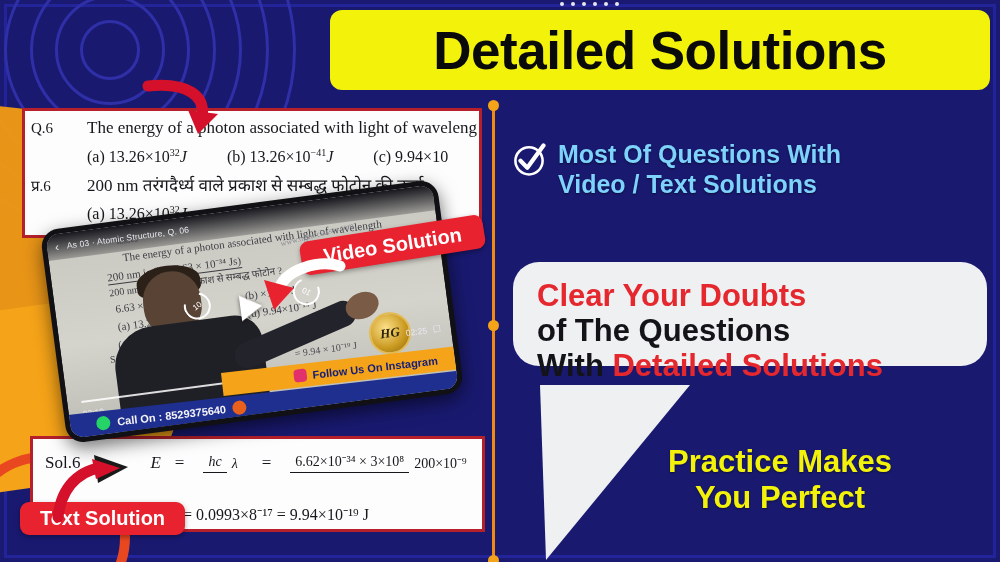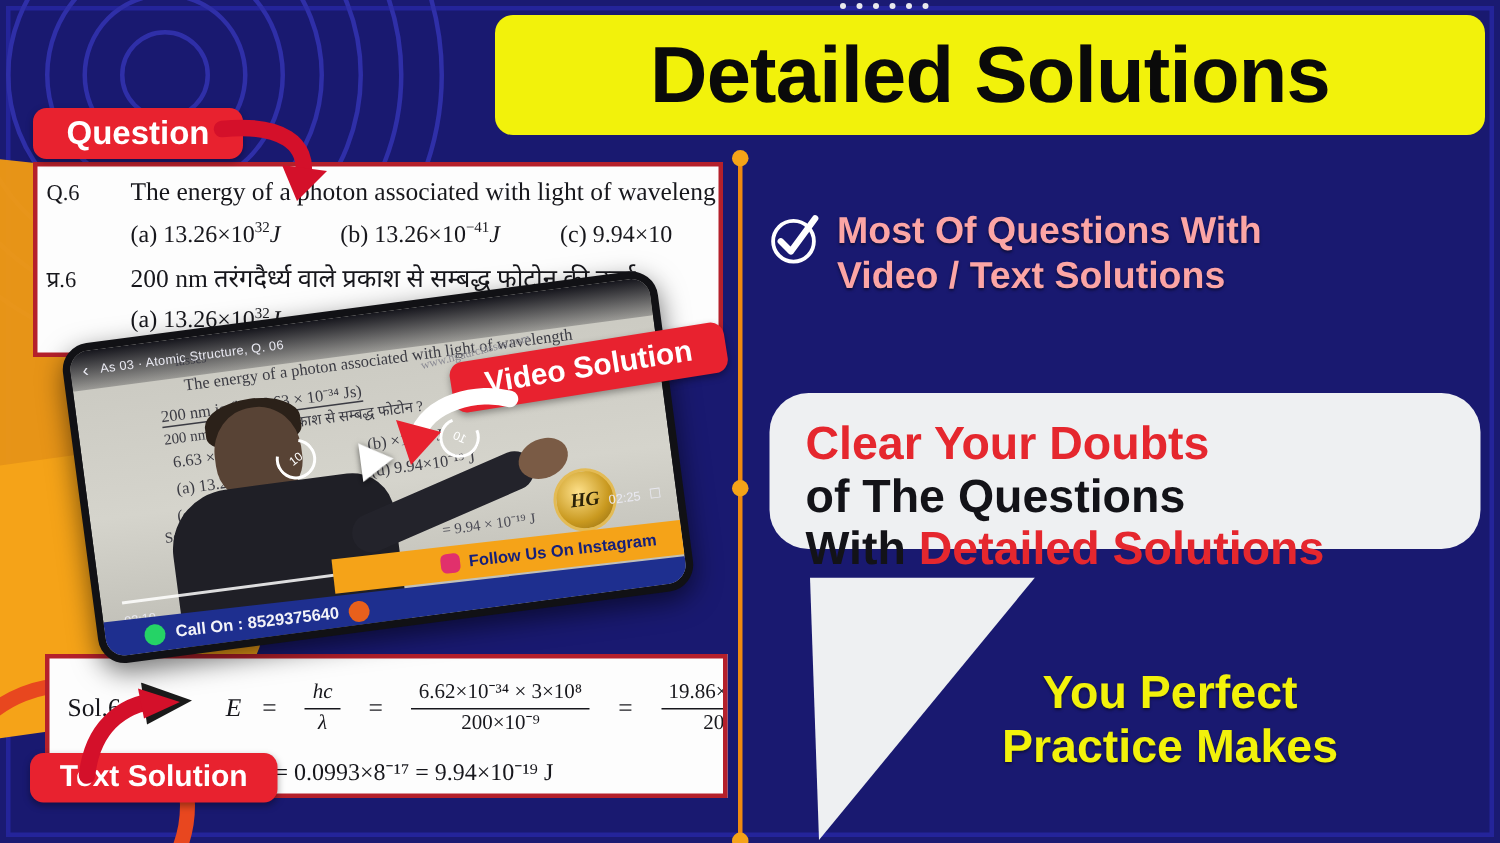--- a/index.html
+++ b/index.html
@@ -107,21 +107,21 @@
   }
   #sol-line1 {
     position:absolute; left:12px; top:14px;
     display:flex; align-items:center; gap:14px;
     font-size:17px; white-space:nowrap;
   }
   #sol-line2 {
     position:absolute; left:150px; top:64px;
     font-size:16px; white-space:nowrap;
   }
-  .frac { display:inline-flex; flex-direction:column; align-items:center; vertical-align:middle; margin:0 5px; }
+  .frac { display:inline-flex; flex-direction:row; align-items:center; vertical-align:middle; margin:0 5px; }
   .frac .num { border-bottom:1.5px solid #17171c; padding:0 5px 1px; font-size:14px; line-height:1.25; }
   .frac .den { padding:1px 5px 0; font-size:14px; line-height:1.25; }
   .itl { font-style:italic; }
 
   
   #phone {
     position:absolute; left:52px; top:204px; width:400px; height:215px;
     z-index:20;
     transform:rotate(-7.5deg);
     background:#16161a;
@@ -264,21 +264,21 @@
   #arrow-video { left:258px; top:258px; }
   #arrow-text { left:48px; top:455px; }
 
   
   #bullet-row {
     position:absolute; left:512px; top:140px; width:478px;
     display:flex; align-items:flex-start; gap:12px; z-index:30;
   }
   #check-icon { flex:0 0 34px; width:34px; height:34px; margin-top:3px; }
   #bullet-text {
-    color:#fca5a5; font-size:25px; line-height:1.18; font-weight:bold;
+    color:#7dd3fc; font-size:25px; line-height:1.18; font-weight:bold;
     font-family:"Liberation Sans", sans-serif;
     text-shadow:0 1px 2px rgba(0,0,0,.5);
   }
 
   
   #bubble {
     position:absolute; left:513px; top:262px; width:474px; height:104px;
     background:#eef0f2; border-radius:26px; z-index:28;
     padding:16px 0 0 24px;
   }
@@ -433,21 +433,20 @@
         <span>Follow Us On Instagram</span>
       </div>
       <div id="banner-blue">
         <span class="wa-dot"></span>
         <span>Call On : 8529375640</span>
         <span class="ph-dot"></span>
       </div>
     </div>
   </div>
 
-  <div class="tag" id="tag-question">Question</div>
   <svg class="arrow-svg" id="arrow-question" width="90" height="60" viewBox="0 0 90 60">
     <path d="M8,8 C48,4 66,18 62,40" stroke="#d4102a" stroke-width="11" fill="none" stroke-linecap="round"></path>
     <path d="M48,32 L78,36 L58,56 Z" fill="#d4102a"></path>
   </svg>
 
   <div class="tag" id="tag-video">Video Solution</div>
   <svg class="arrow-svg" id="arrow-video" width="90" height="62" viewBox="0 0 90 62">
     <path d="M82,8 C62,2 26,10 20,34" stroke="#ffffff" stroke-width="11" fill="none" stroke-linecap="round"></path>
     <path d="M6,22 L36,30 L16,52 Z" fill="#e8222f"></path>
     <path d="M10,24 L34,30 L18,48 Z" fill="#ffffff" opacity="0"></path>
@@ -474,16 +473,16 @@
   <svg id="bubble-tail" width="180" height="180" viewBox="0 0 180 180">
     <path d="M0,0 L150,0 L6,175 Z" fill="#eef0f2"></path>
   </svg>
   <div id="bubble">
     <div class="bl red">Clear Your Doubts</div>
     <div class="bl blk">of The Questions</div>
     <div class="bl"><span class="blk">With </span><span class="red">Detailed Solutions</span></div>
   </div>
 
   <div id="practice">
+    <div>Practice Makes</div>
     <div>You Perfect</div>
-    <div>Practice Makes</div>
   </div>
 </div>
 
 </body></html>

